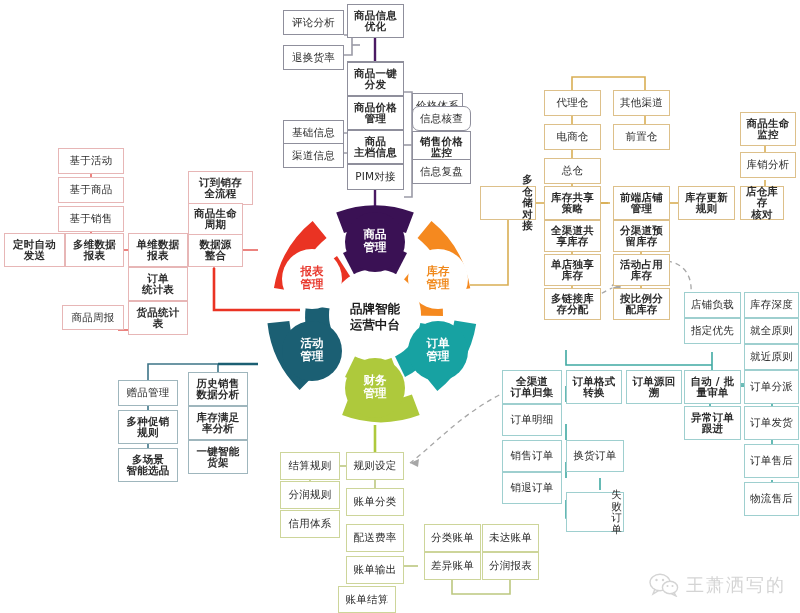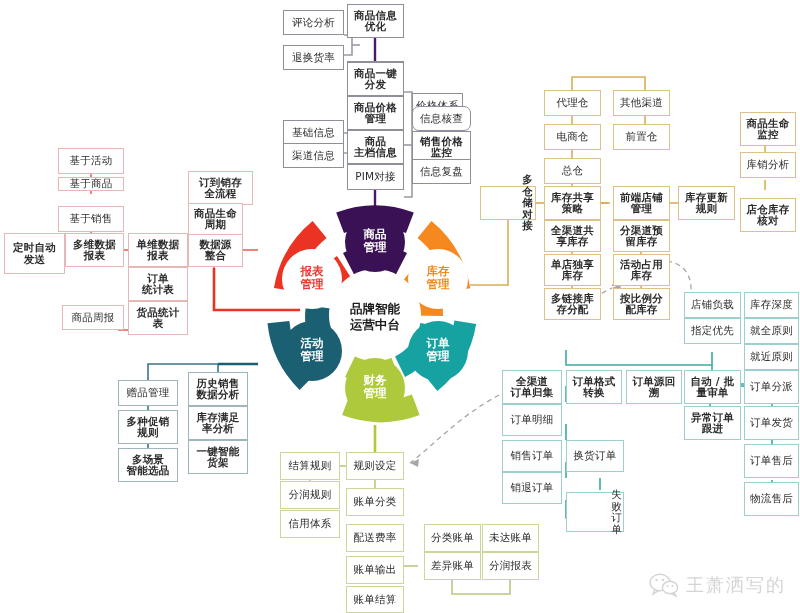--- a/index.html
+++ b/index.html
@@ -227,27 +227,27 @@
   <div class="bx c-prod" style="left:412px;top:131px;width:59px;height:32px;">
       <span><b>销售价格</b><br><b>监控</b></span>
     </div>
   <div class="bx c-prod" style="left:412px;top:159px;width:59px;height:25px;">
       <span>信息复盘</span>
     </div>
 
   <div class="bx c-rep" style="left:58px;top:148px;width:66px;height:26px;">
       <span>基于活动</span>
     </div>
-  <div class="bx c-rep" style="left:58px;top:177px;width:66px;height:14px;">
+  <div class="bx c-rep" style="left:58px;top:177px;width:66px;height:26px;">
       <span>基于商品</span>
     </div>
   <div class="bx c-rep" style="left:58px;top:206px;width:66px;height:26px;">
       <span>基于销售</span>
     </div>
-  <div class="bx c-rep" style="left:4px;top:233px;width:61px;height:41px;">
+  <div class="bx c-rep" style="left:4px;top:233px;width:61px;height:34px;">
       <span><b>定时自动</b><br><b>发送</b></span>
     </div>
   <div class="bx c-rep" style="left:65px;top:233px;width:59px;height:34px;">
       <span><b>多维数据</b><br><b>报表</b></span>
     </div>
   <div class="bx c-rep" style="left:128px;top:233px;width:60px;height:34px;">
       <span><b>单维数据</b><br><b>报表</b></span>
     </div>
   <div class="bx c-rep" style="left:188px;top:233px;width:55px;height:34px;">
       <span><b>数据源</b><br><b>整合</b></span>
@@ -288,21 +288,21 @@
     </div>
   <div class="bx c-inv" style="left:544px;top:186px;width:57px;height:34px;">
       <span><b>库存共享</b><br><b>策略</b></span>
     </div>
   <div class="bx c-inv" style="left:613px;top:186px;width:57px;height:34px;">
       <span><b>前端店铺</b><br><b>管理</b></span>
     </div>
   <div class="bx c-inv" style="left:678px;top:186px;width:57px;height:34px;">
       <span><b>库存更新</b><br><b>规则</b></span>
     </div>
-  <div class="bx c-inv" style="left:740px;top:186px;width:56px;height:34px;margin-top:12px;">
+  <div class="bx c-inv" style="left:740px;top:186px;width:44px;height:34px;">
       <span><b>店仓库存</b><br><b>核对</b></span>
     </div>
   <div class="bx c-inv" style="left:740px;top:112px;width:56px;height:34px;">
       <span><b>商品生命</b><br><b>监控</b></span>
     </div>
   <div class="bx c-inv" style="left:740px;top:152px;width:56px;height:26px;">
       <span>库销分析</span>
     </div>
   <div class="bx c-inv" style="left:544px;top:220px;width:57px;height:32px;">
       <span><b>全渠道共</b><br><b>享库存</b></span>
@@ -407,21 +407,21 @@
     </div>
   <div class="bx c-fin" style="left:346px;top:556px;width:58px;height:28px;">
       <span>账单输出</span>
     </div>
   <div class="bx c-fin" style="left:424px;top:552px;width:57px;height:28px;">
       <span>差异账单</span>
     </div>
   <div class="bx c-fin" style="left:482px;top:552px;width:57px;height:28px;">
       <span>分润报表</span>
     </div>
-  <div class="bx c-fin" style="left:346px;top:586px;width:58px;height:27px;">
+  <div class="bx c-fin" style="left:338px;top:586px;width:58px;height:27px;">
       <span>账单结算</span>
     </div>
 
   <div class="bx c-act" style="left:118px;top:380px;width:60px;height:26px;">
       <span>赠品管理</span>
     </div>
   <div class="bx c-act" style="left:188px;top:372px;width:60px;height:34px;">
       <span><b>历史销售</b><br><b>数据分析</b></span>
     </div>
   <div class="bx c-act" style="left:118px;top:410px;width:60px;height:34px;">

